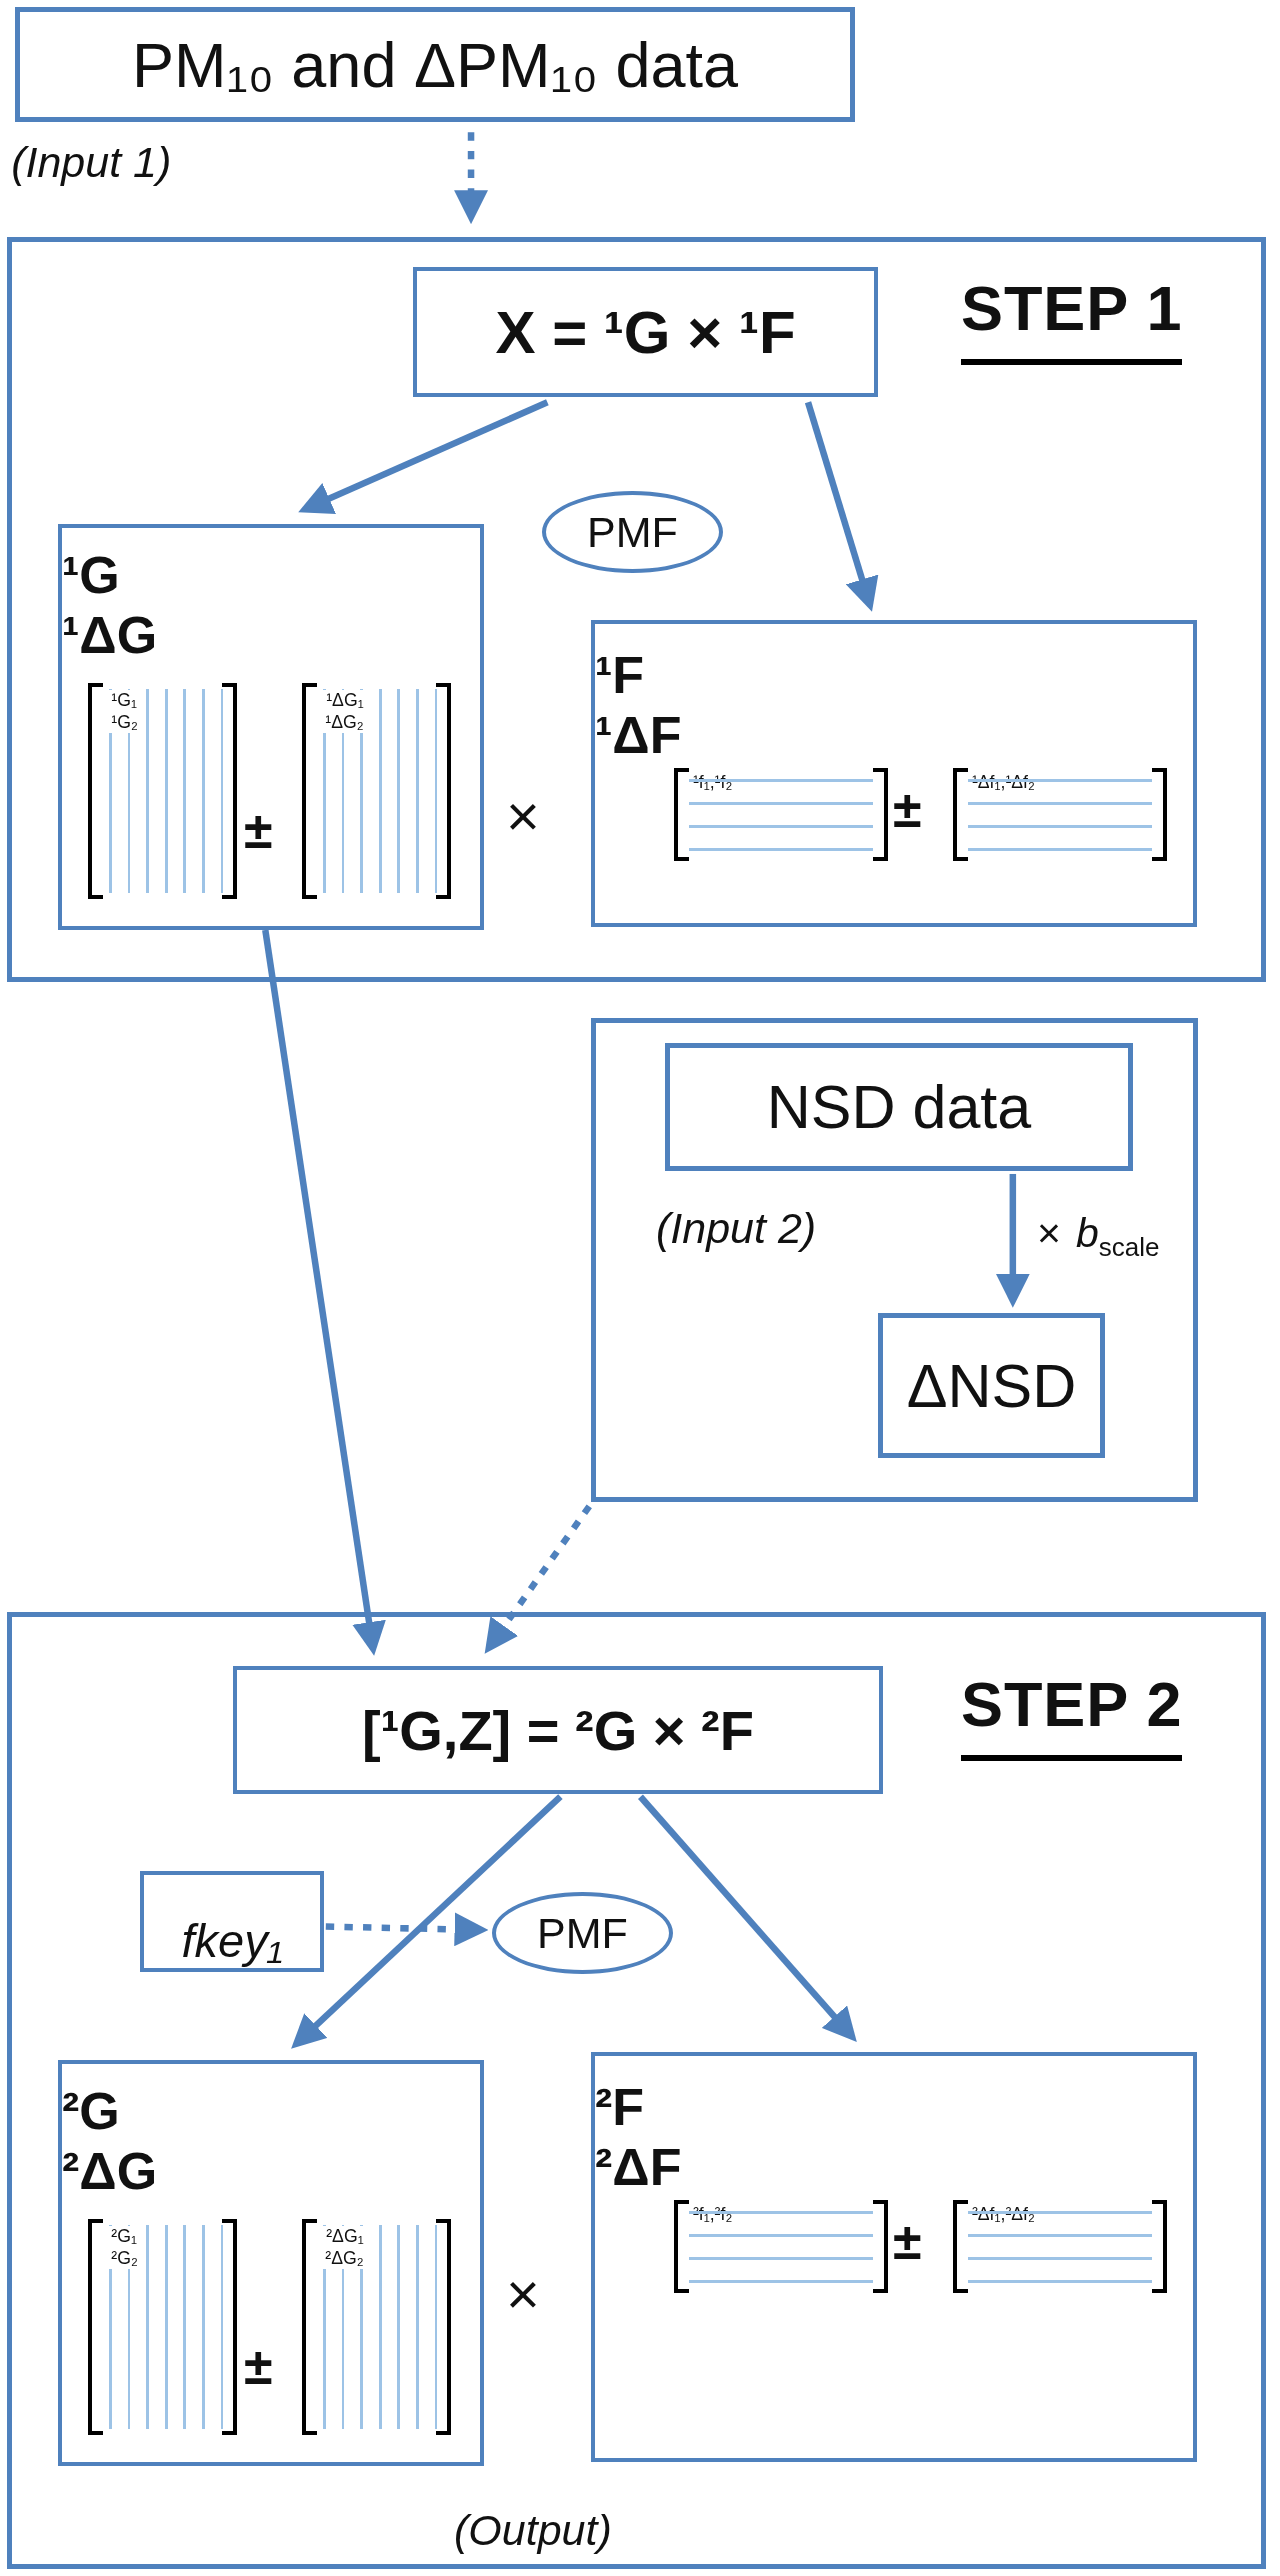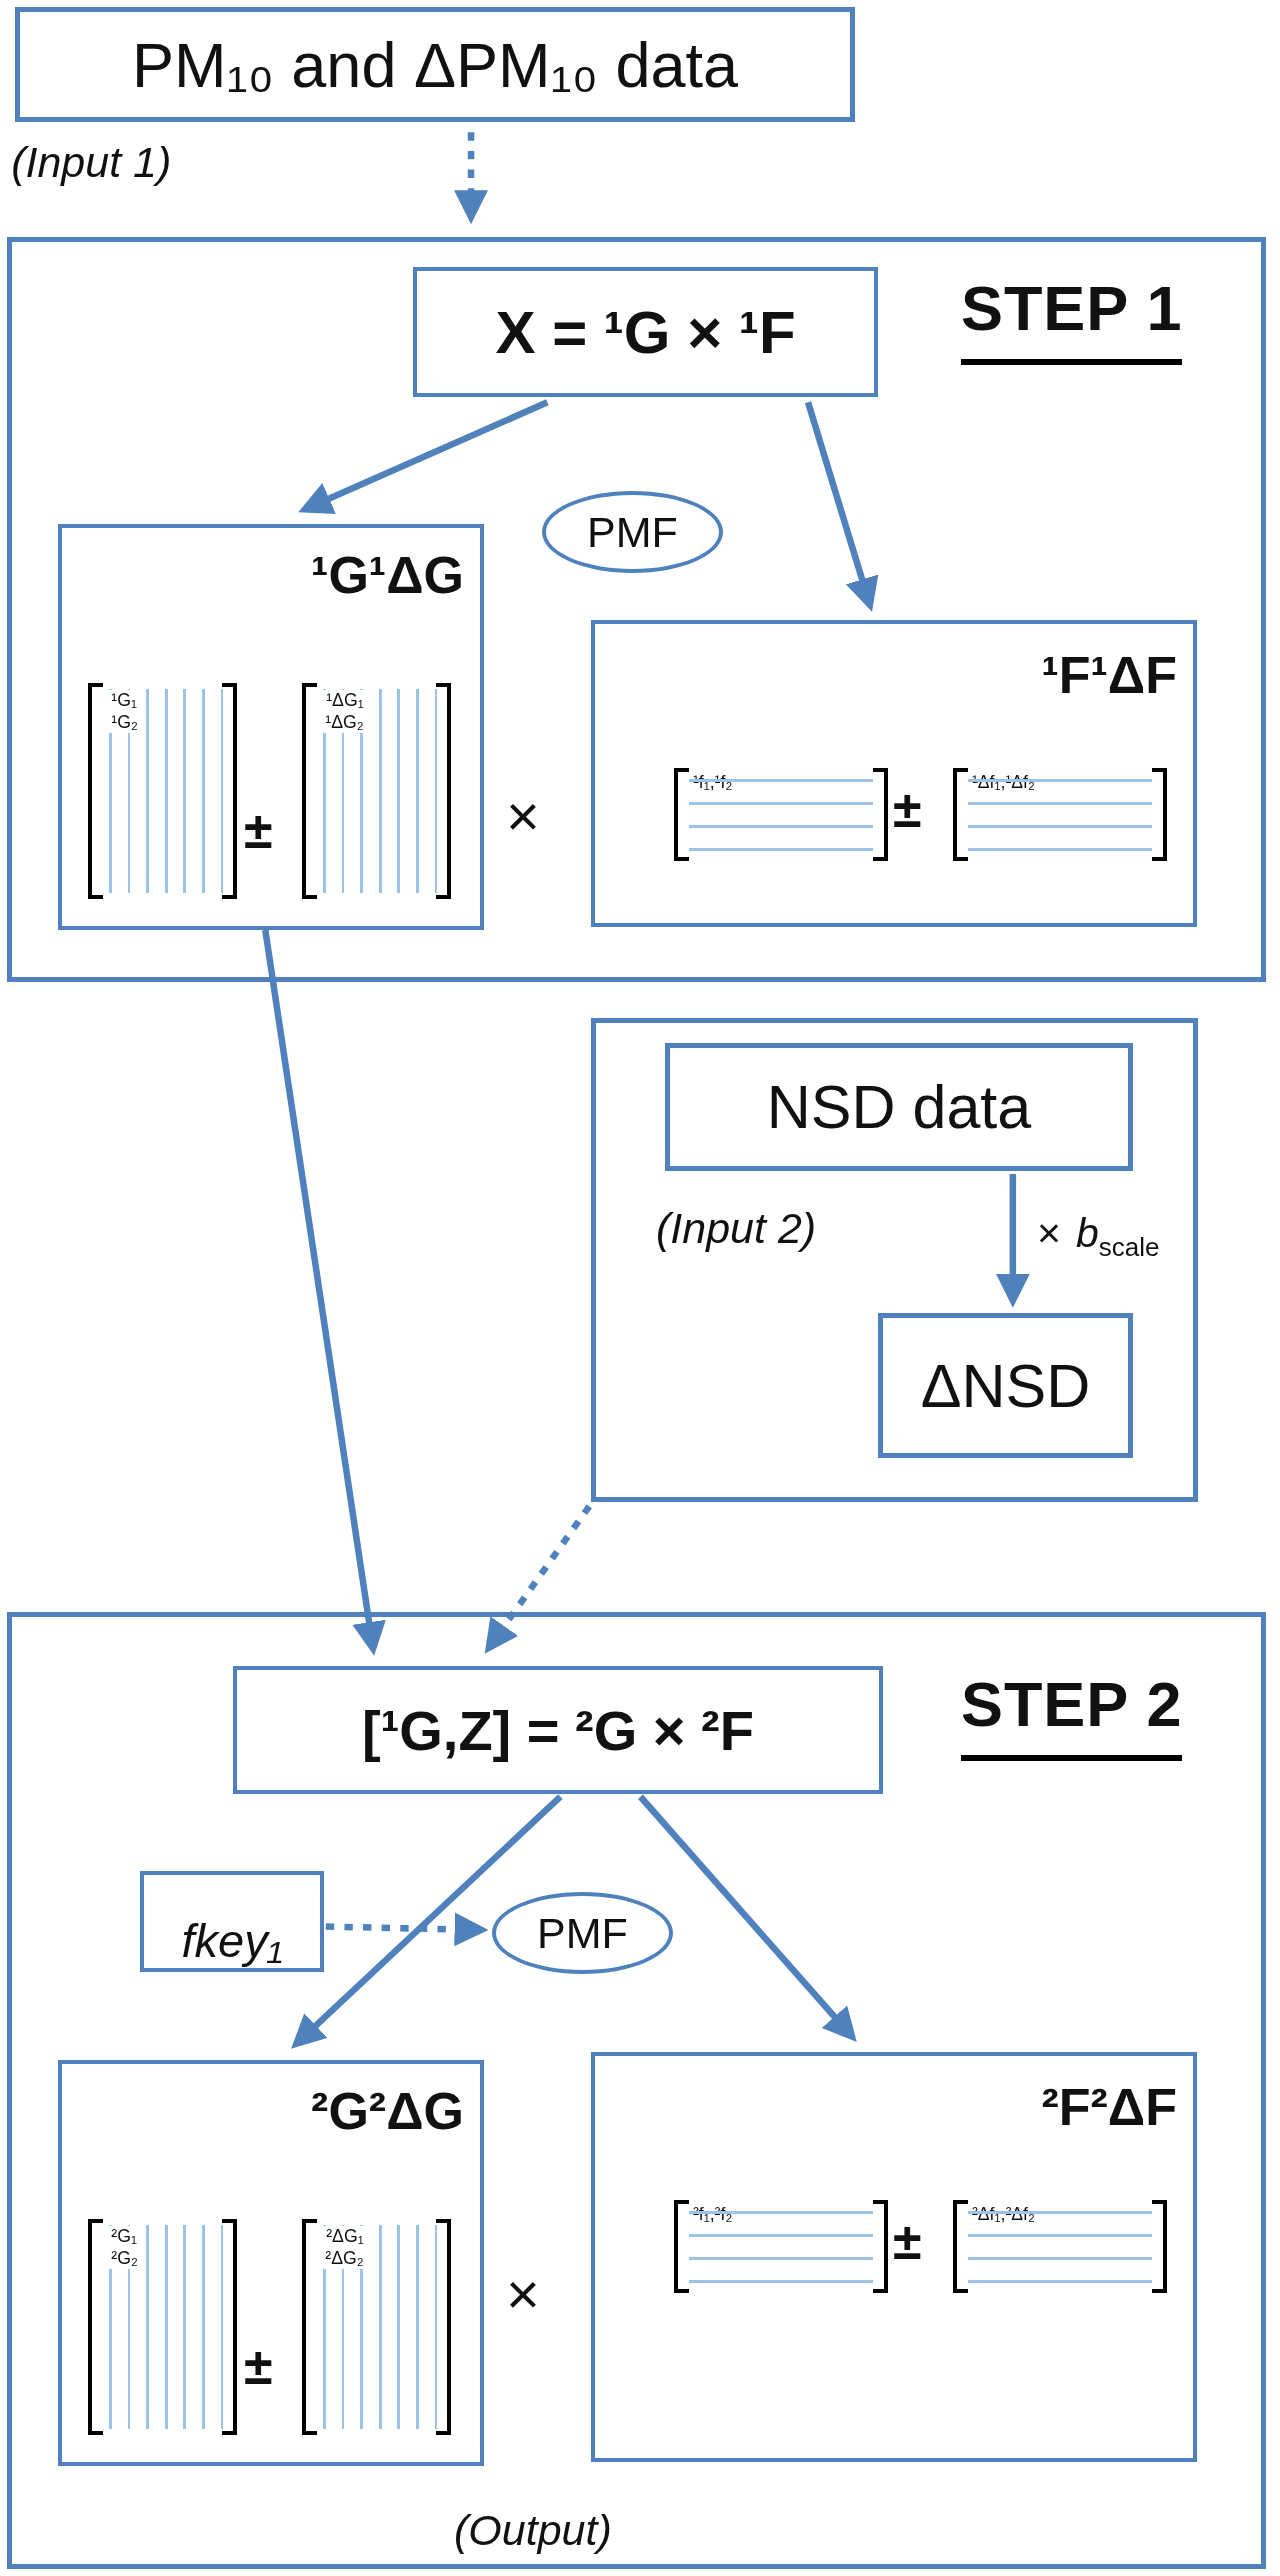--- a/index.html
+++ b/index.html
@@ -15,21 +15,21 @@
   .frame1{left:7.4px;top:237px;width:1259px;height:745px;}
   .frame-nsd{left:591px;top:1018px;width:607px;height:484px;}
   .frame2{left:7.4px;top:1612px;width:1259px;height:957px;}
 
   .arrows{position:absolute;left:0;top:0;width:1280px;height:2576px;}
 
   .box{position:absolute;border:5.6px solid var(--blue);box-sizing:border-box;background:#fff;
        display:flex;align-items:center;justify-content:center;}
   .top-box{left:15px;top:7.4px;width:840px;height:115px;font-size:63px;}
   .nsd-box{left:665px;top:1043px;width:468px;height:128px;font-size:61px;}
-  .dnsd-box{left:878px;top:1313px;width:255px;height:145px;font-size:61px;}
+  .dnsd-box{left:878px;top:1313px;width:227px;height:145px;font-size:61px;}
   .fkey-box{left:140px;top:1871px;width:184px;height:101px;font-size:47px;border-width:4.7px;align-items:flex-end;}
   .fkey-box i{font-weight:500;}
 
   .caption{position:absolute;font-style:italic;font-size:43px;}
   .cap-input1{left:11.2px;top:138px;}
   .cap-input2{left:656px;top:1204px;}
   .cap-output{left:454px;top:2506px;}
 
   .eq-box{position:absolute;border:4.7px solid var(--blue);box-sizing:border-box;background:#fff;
           display:flex;align-items:center;justify-content:center;font-weight:700;}
@@ -48,22 +48,22 @@
   .pmf2{left:492px;top:1892px;}
 
   
   .gbox{position:absolute;width:426px;height:406px;border:4.7px solid var(--blue);box-sizing:border-box;background:#fff;}
   .g1{left:58px;top:524px;}
   .g2{left:58px;top:2060px;}
   .fbox{position:absolute;width:606px;border:4.7px solid var(--blue);box-sizing:border-box;background:#fff;}
   .f1{left:591px;top:620px;height:307px;}
   .f2{left:591px;top:2052px;height:410px;}
 
-  .mtitles{position:absolute;top:17px;left:0;right:16px;display:flex;justify-content:flex-end;
-           font-size:52px;font-weight:700;}
+  .mtitles{position:absolute;top:17px;left:0;right:10px;display:flex;justify-content:flex-start;
+           font-size:52px;font-weight:700;flex-direction:column;}
   .fbox .mtitles{top:20.5px;}
 
   
   .matrix{position:absolute;}
   .matrix::before,.matrix::after{content:"";position:absolute;top:0;bottom:0;width:15px;
       border:4.7px solid #000;box-sizing:border-box;}
   .matrix::before{left:0;border-right:none;}
   .matrix::after{right:0;border-left:none;}
 
   .colm{top:155px;height:216px;width:149px;}

